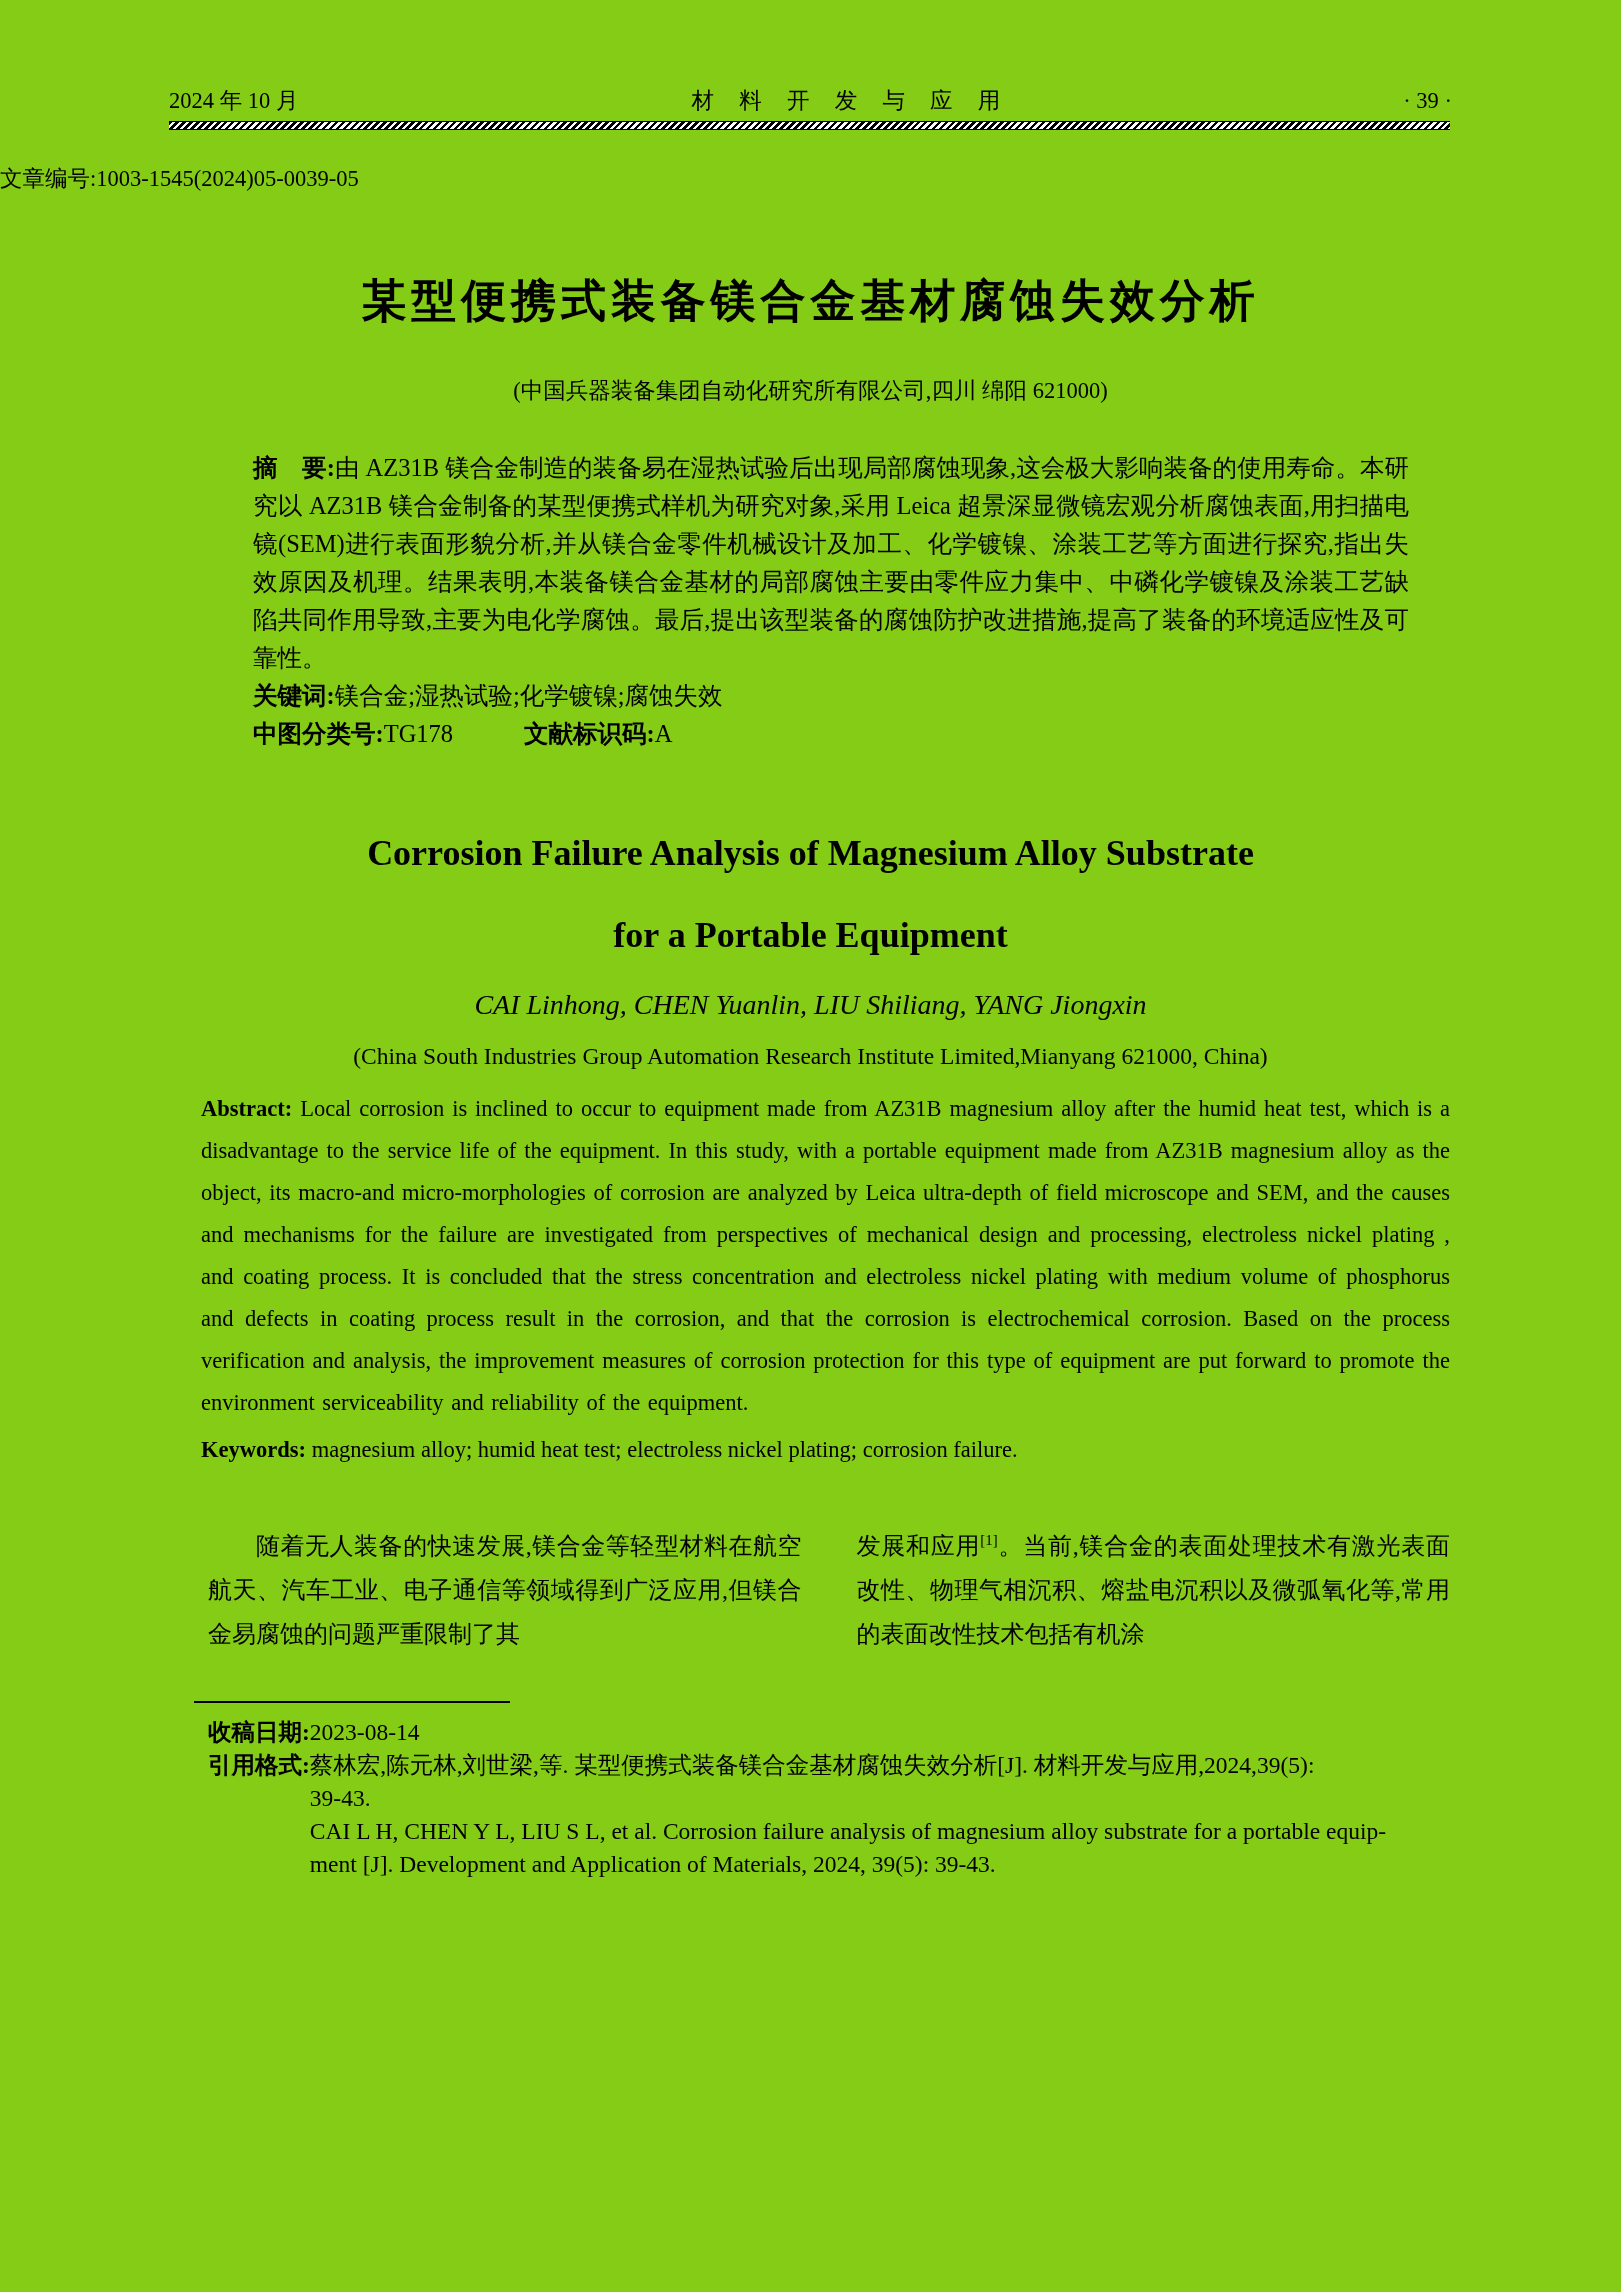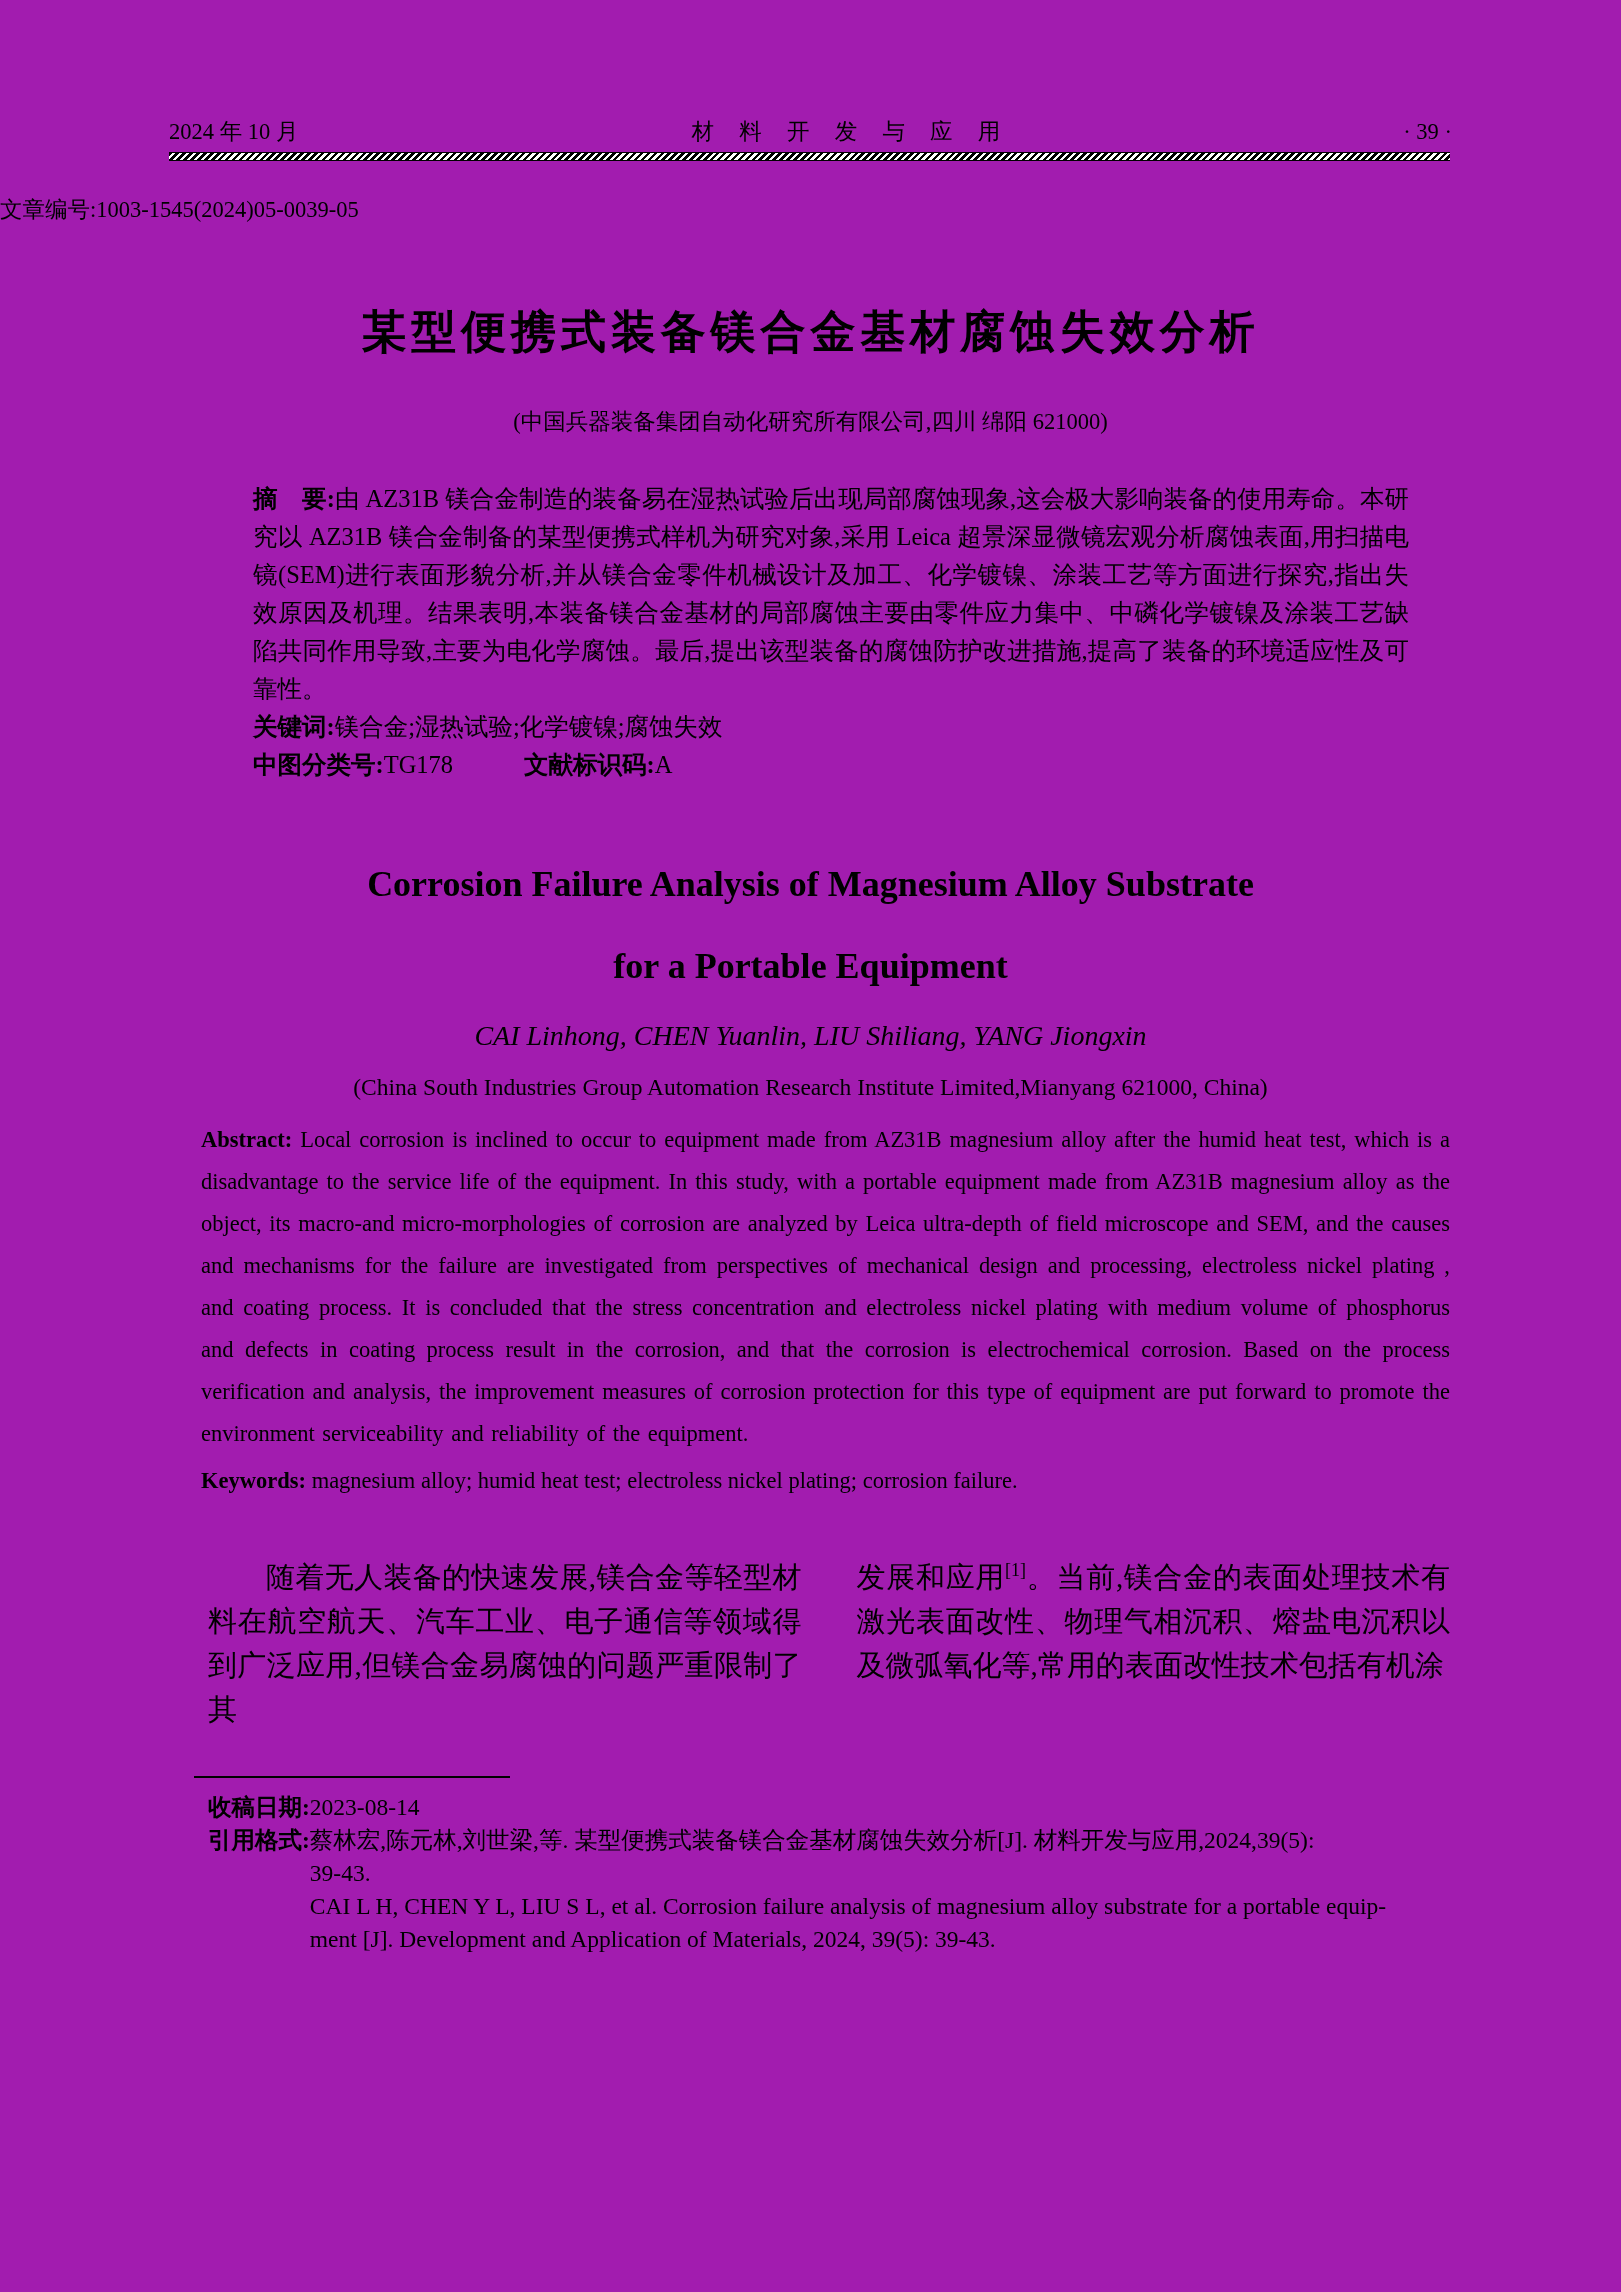--- a/index.html
+++ b/index.html
@@ -1,25 +1,25 @@
 <!DOCTYPE html>
 <html lang="zh"><head>
 <meta charset="utf-8">
 <style>
   html, body { margin: 0; padding: 0; background: #e8e8e8; }
   .page {
     position: relative;
     width: 1621px;
     height: 2293px;
     margin: 0 auto;
-    background: #a21caf;
+    background: #84cc16;
     color: #000000;
     font-family: "Liberation Serif", "DejaVu Serif", serif;
     box-sizing: border-box;
-    padding-top: 118px;
+    padding-top: 87px;
     overflow: hidden;
   }
   
   .journal-header {
     display: flex;
     align-items: baseline;
     justify-content: space-between;
     margin: 0 169px 0 169px;
     font-size: 22.5px;
     line-height: 1.2;
@@ -96,21 +96,21 @@
   .en-keywords {
     margin: 4.9px 171px 0 201px;
     font-size: 22.5px;
     line-height: 42px;
   }
   
   .body-columns {
     display: flex;
     gap: 55px;
     margin: 53px 171px 0 208px;
-    font-size: 29px;
+    font-size: 24px;
     line-height: 44px;
     text-align: justify;
     justify-content: center;
   }
   .body-columns .col { flex: 1 1 0; }
   .body-columns p { margin: 0; }
   .indent-first { text-indent: 2em; }
   sup.ref {
     font-size: 0.62em;
     vertical-align: super;

